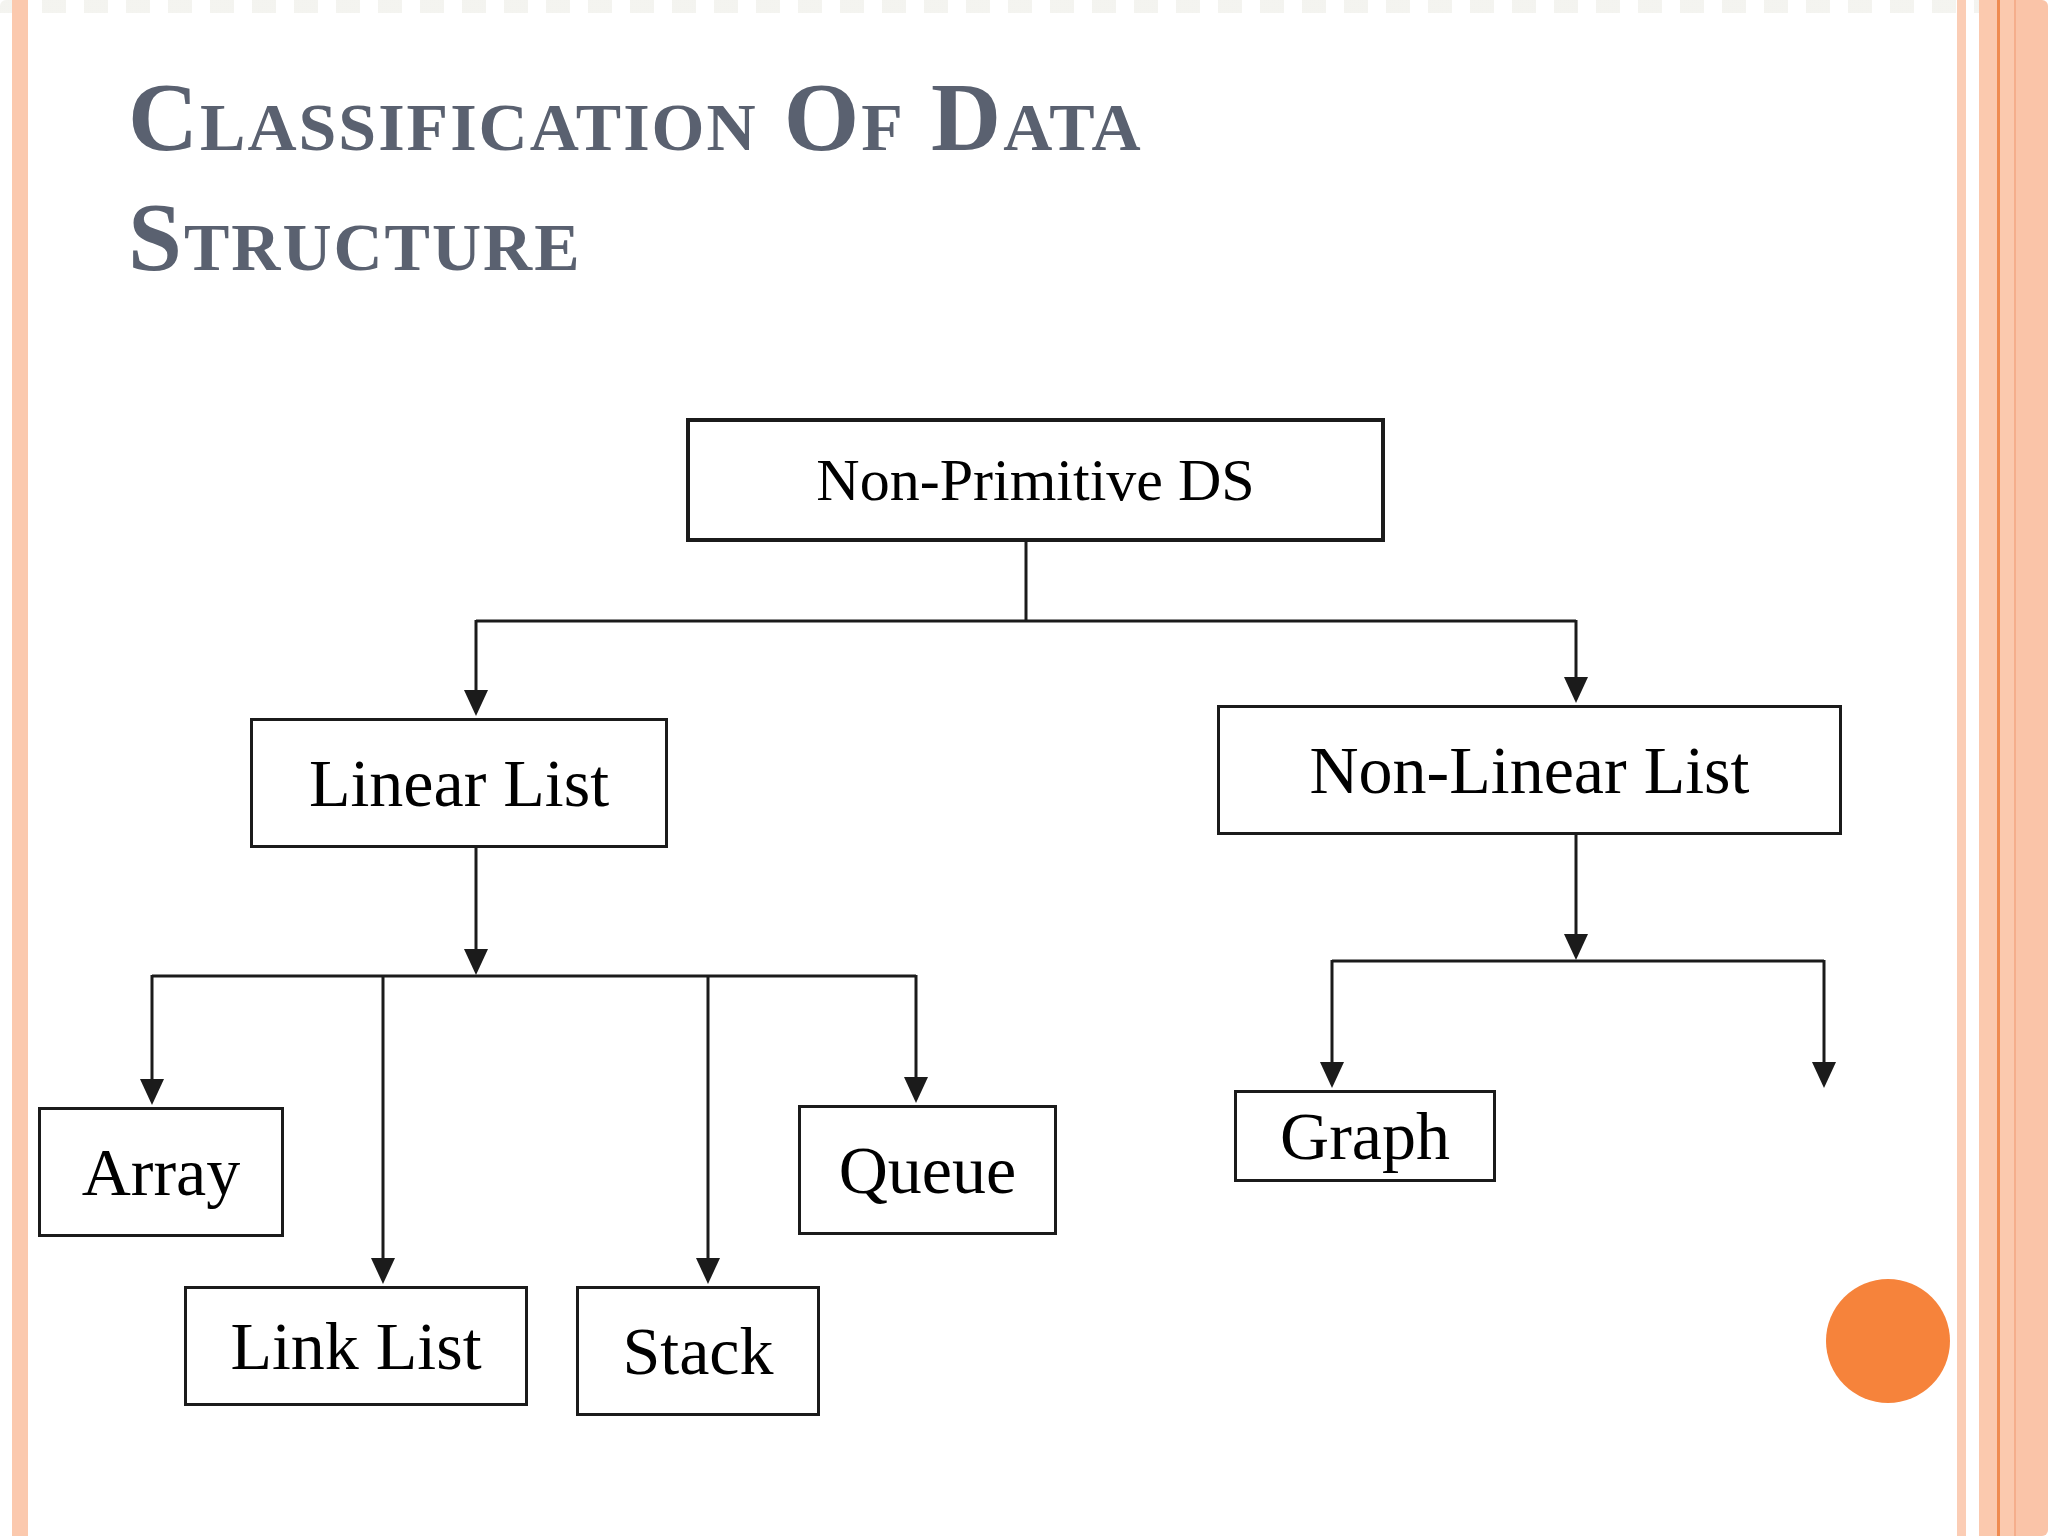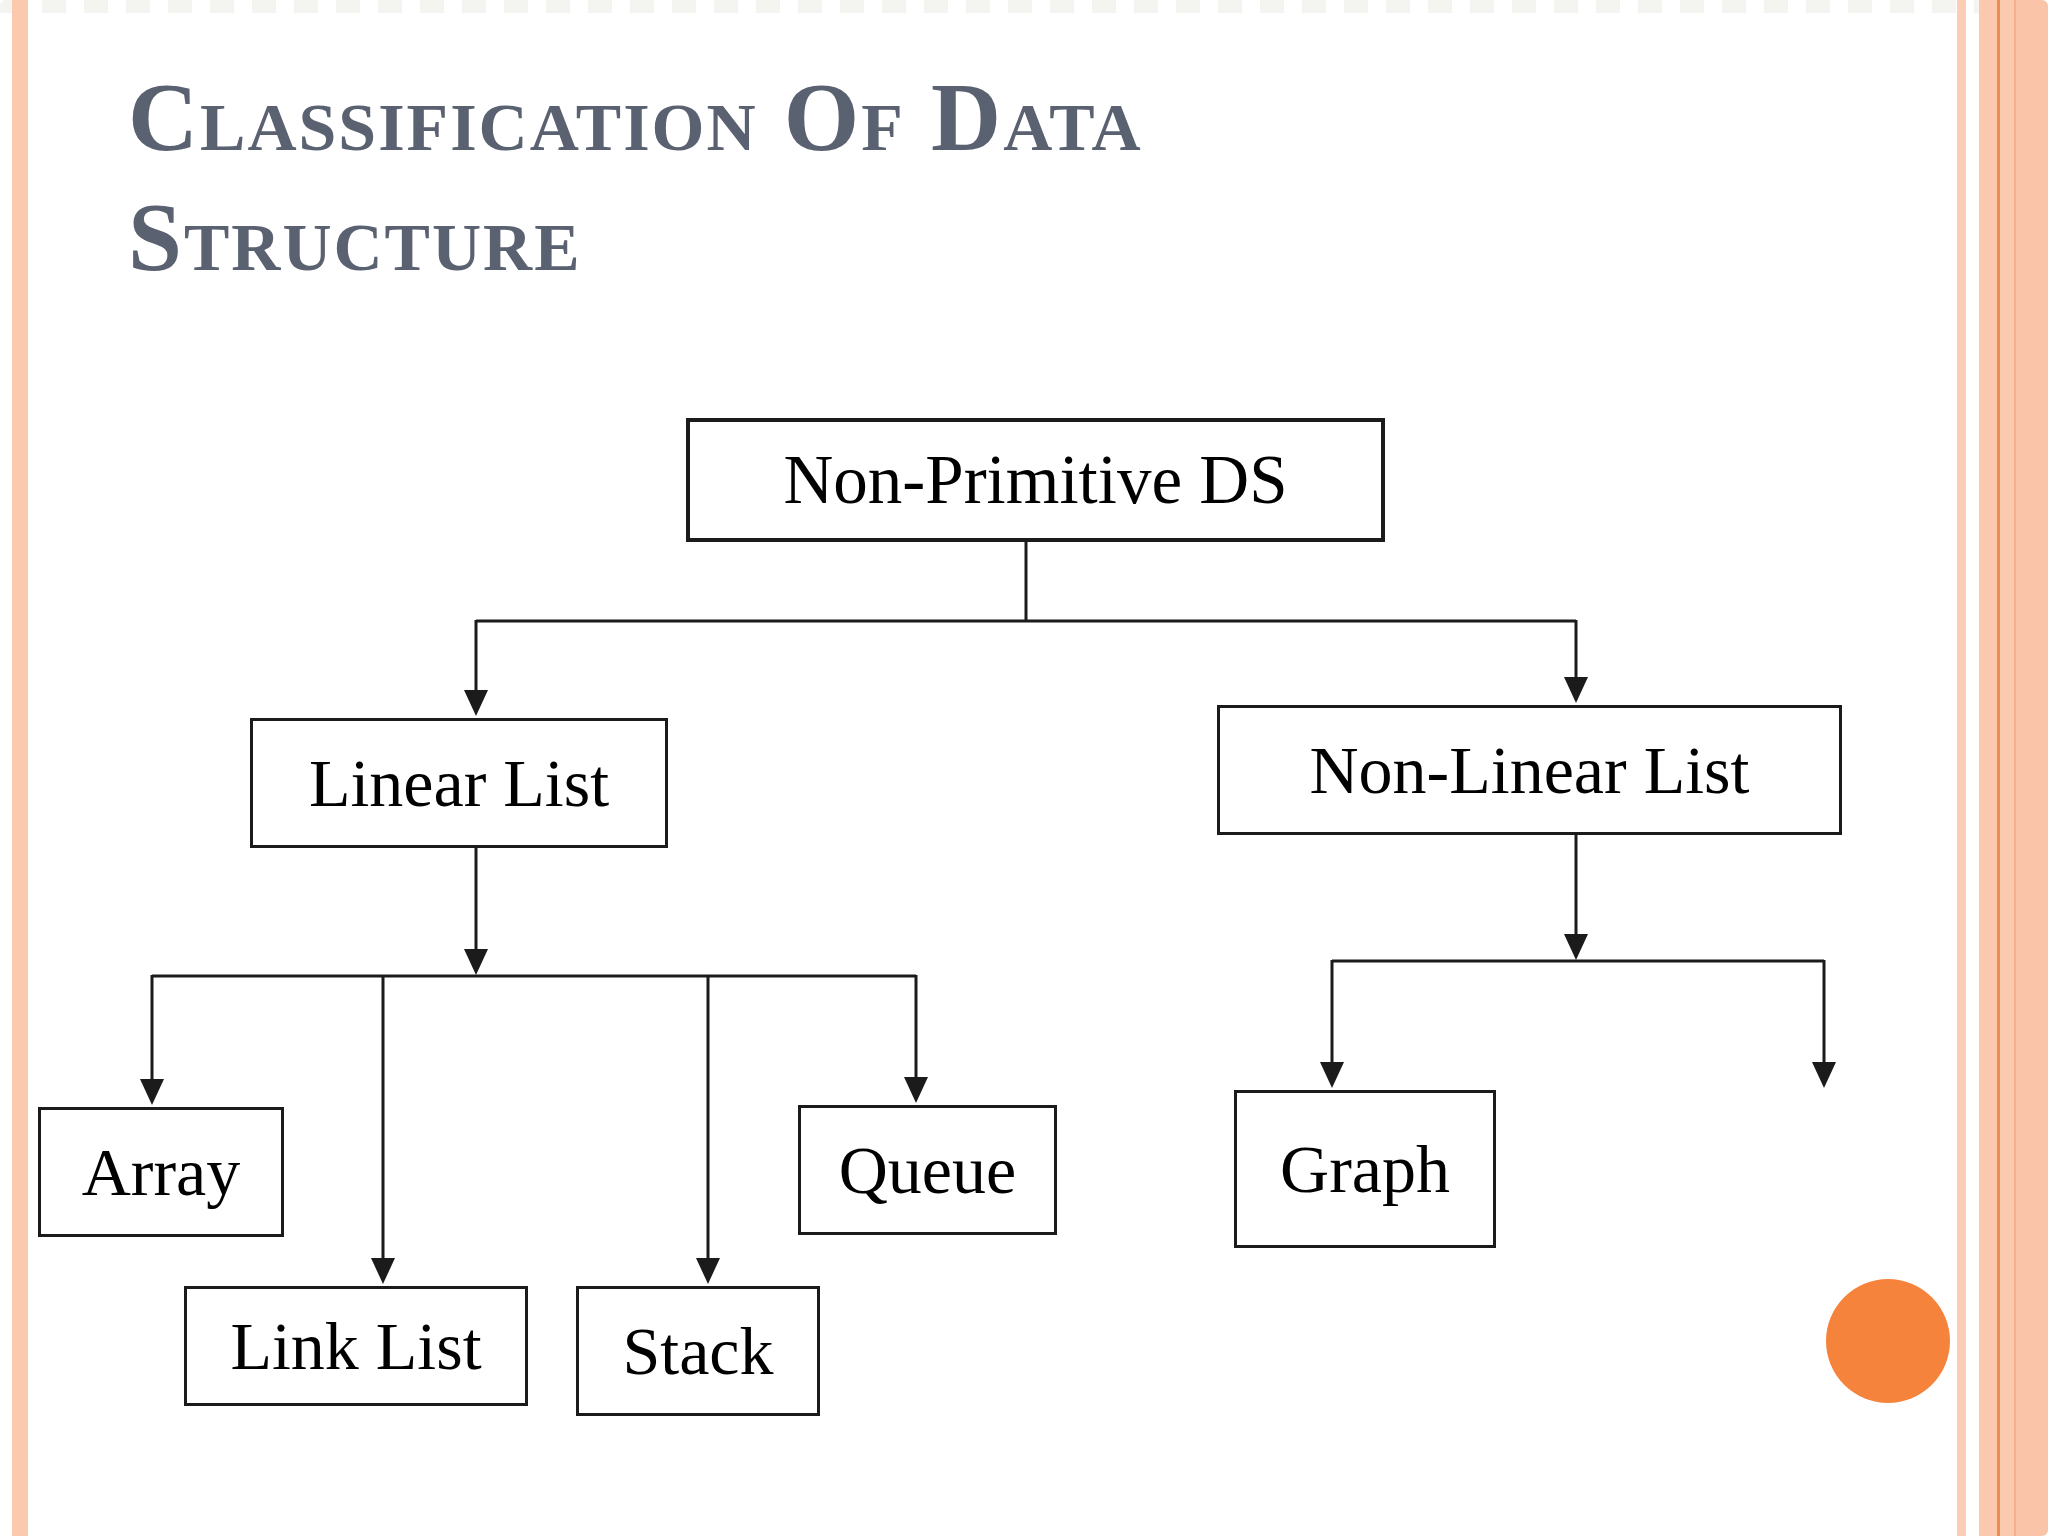--- a/index.html
+++ b/index.html
@@ -44,28 +44,28 @@
   .node{
     position:absolute;
     border:3px solid var(--line-color);
     background:#ffffff;
     display:flex;align-items:center;justify-content:center;
     color:#000;
     font-size:68px;
     white-space:nowrap;
     box-sizing:border-box;
   }
-  .node-root     {left:686px;  top:418px;  width:699px; height:124px; border-width:4px; font-size:69px;}
+  .node-root     {left:686px;  top:418px;  width:699px; height:124px; border-width:4px; font-size:60px;}
   .node-linear   {left:250px;  top:718px;  width:418px; height:130px;}
   .node-nonlinear{left:1217px; top:705px;  width:625px; height:130px;}
   .node-array    {left:38px;   top:1107px; width:246px; height:130px;}
   .node-queue    {left:798px;  top:1105px; width:259px; height:130px;}
   .node-linklist {left:184px;  top:1286px; width:344px; height:120px;text-align:right;}
   .node-stack    {left:576px;  top:1286px; width:244px; height:130px;}
-  .node-graph    {left:1234px; top:1090px; width:262px; height:158px;}
+  .node-graph    {left:1234px; top:1090px; width:262px; height:92px;}
   .node-trees    {left:1692px; top:1090px; width:264px; height:130px;}
 
   
   svg.connectors{position:absolute;left:0;top:0;}
   svg.connectors line{stroke:var(--line-color);stroke-width:3;}
   svg.connectors polygon{fill:var(--line-color);}
 
   
   .accent-circle{
     position:absolute;left:1826px;top:1279px;width:124px;height:124px;

